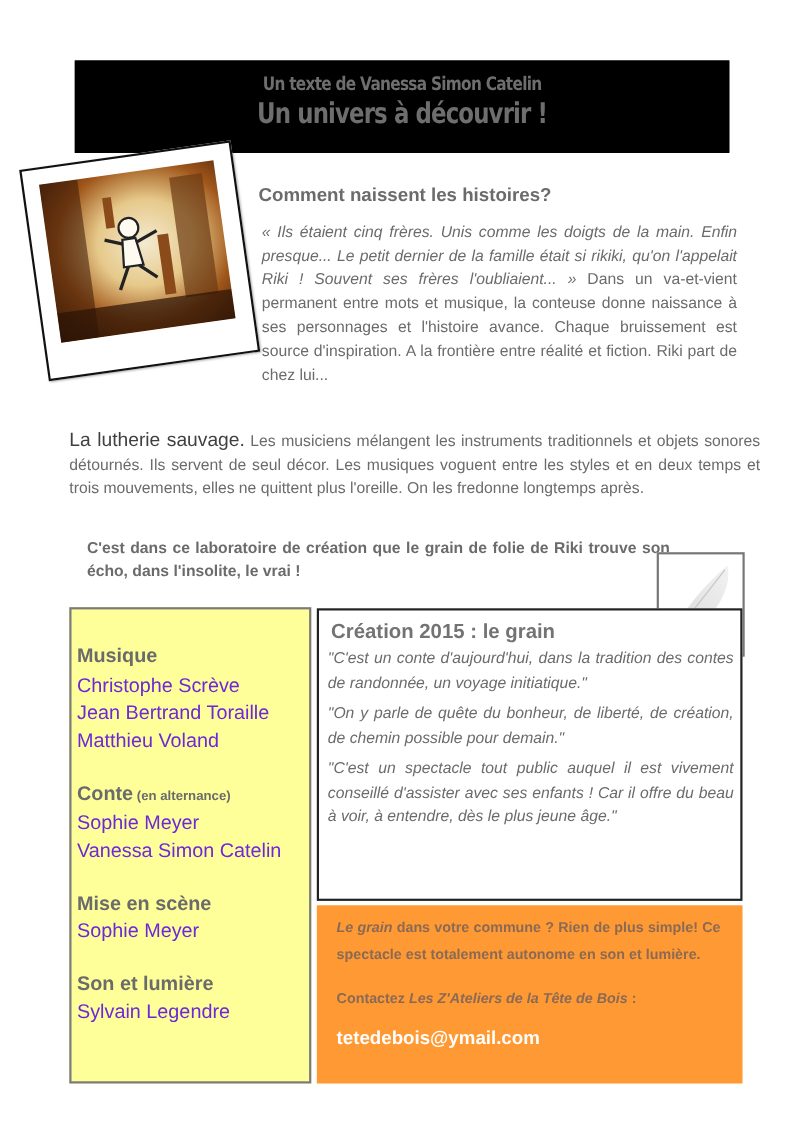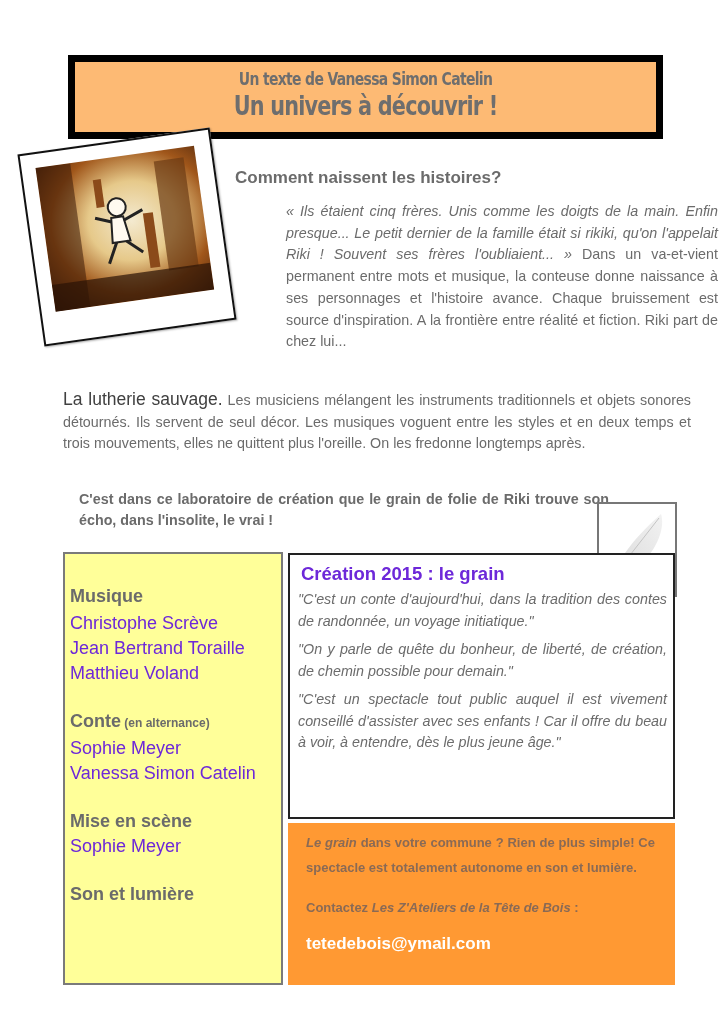--- a/index.html
+++ b/index.html
@@ -1,55 +1,55 @@
 <!DOCTYPE html>
 <html><head>
 <meta charset="utf-8">
 <style>
   html, body { margin:0; padding:0; background:#ffffff; }
   body { width:723px; height:1025px; position:relative; overflow:hidden;
          font-family:"Liberation Sans", sans-serif; color:#6b6b6b; }
   .abs { position:absolute; }
 
-  .header-box { left:68px; top:55px; width:595px; height:84px; background:#fdba74;
-                border:7px solid #000000; box-sizing:border-box; text-align:center; }
+  .header-box { left:68px; top:55px; width:595px; height:84px; background:#000000;
+                border:5px solid #000000; box-sizing:border-box; text-align:center; }
   .header-sub { font-family:"DejaVu Sans", sans-serif; font-weight:bold; font-size:17px;
                 color:#6e6e6e; letter-spacing:-0.8px; transform:scaleX(0.82); margin-top:7px; }
   .header-title { font-family:"DejaVu Sans", sans-serif; font-weight:bold; font-size:26px;
                   color:#6e6e6e; letter-spacing:-1px; transform:scaleX(0.8); margin-top:2px; }
 
   .polaroid { left:30px; top:140px; width:190px; height:190px; background:#fff;
               border:2px solid #111; transform:rotate(-8deg); box-shadow:1px 1px 2px rgba(0,0,0,.3); }
   .photo { position:absolute; left:14px; top:14px; width:160px; height:145px;
            background:radial-gradient(ellipse at 55% 45%, #f4ead0 0%, #e6c98a 35%, #a0561a 65%, #3a1a08 100%); overflow:hidden; }
   .photo svg { position:absolute; left:0; top:0; }
 
   .sec-heading { font-weight:bold; font-size:17px; color:#6b6b6b;text-align:center; }
   .para { font-size:14.3px; line-height:21.7px; text-align:justify; color:#6b6b6b; }
   .para i { font-style:italic; }
 
   .story-head { left:235px; top:168px; }
-  .story-para { left:238px; top:201px; width:432px;margin-left:48px; }
+  .story-para { left:238px; top:201px; width:432px; }
 
   .luth-para { left:63px; top:389px; width:628px; }
   .luth-head { font-weight:normal; font-size:17.5px; color:#404040; }
 
   .bold-line { left:79px; top:489px; width:530px; font-weight:bold; font-size:14.3px;
                line-height:21px; text-align:justify; color:#6b6b6b; }
 
   .credits-box { left:63px; top:552px; width:220px; height:433px; background:#FFFF99;
                  border:2px solid #7a7a7a; box-sizing:border-box; padding:30px 0 0 5px; }
   .credit-group { margin-bottom:23px; }
   .credit-title { font-weight:bold; font-size:18px; line-height:25px; color:#6b6b6b; }
   .credit-note { font-weight:bold; font-size:12px; }
   .credit-name { font-size:18px; line-height:25px; color:#6d28d9; white-space:nowrap; }
 
   .creation-box { left:288px; top:553px; width:387px; height:266px; border:2px solid #222;
                   box-sizing:border-box; background:#fff; padding:8px 6px 0 8px; }
-  .creation-title { font-weight:bold; font-size:18.5px; color:#6d28d9; margin:0 0 4px 3px; }
+  .creation-title { font-weight:bold; font-size:18.5px; color:#737373; margin:0 0 4px 3px; }
   .creation-quote { font-style:italic; font-size:14.3px; line-height:21.5px; color:#6b6b6b;
                     text-align:justify; margin-bottom:7px; }
 
   .feather-box { left:597px; top:502px; width:80px; height:95px; background:#fff;
                  border:2px solid #777; box-sizing:border-box; }
 
   .orange-box { left:288px; top:823px; width:387px; height:162px; background:#FF9933;
                 box-sizing:border-box; padding:8px 20px 0 18px; }
   .orange-text { font-weight:bold; font-size:13px; line-height:24.5px; color:#8a6a55;
                  text-align:justify; }
@@ -112,20 +112,21 @@
     <div class="credit-title"><span>Conte</span><span class="credit-note"> (en alternance)</span></div>
     <div class="credit-name">Sophie Meyer</div>
     <div class="credit-name">Vanessa Simon Catelin</div>
   </div>
   <div class="credit-group">
     <div class="credit-title"><span>Mise en scène</span></div>
     <div class="credit-name">Sophie Meyer</div>
   </div>
   <div class="credit-group">
     <div class="credit-title"><span>Son et lumière</span></div>
+    <div class="credit-name">Sylvain Legendre</div>
   </div>
 </div>
 
 <div class="abs creation-box">
   <div class="creation-title">Création 2015 : le grain</div>
   <div class="creation-quote" style="padding-right:0;">"C'est un conte d'aujourd'hui, dans la tradition des contes de randonnée, un voyage initiatique."</div>
   <div class="creation-quote"> "On y parle de quête du bonheur, de liberté, de création, de chemin possible pour demain."</div>
   <div class="creation-quote">"C'est un spectacle tout public auquel il est vivement conseillé d'assister avec ses enfants ! Car il offre du beau à voir, à entendre, dès le plus jeune âge."</div>
 </div>
 

